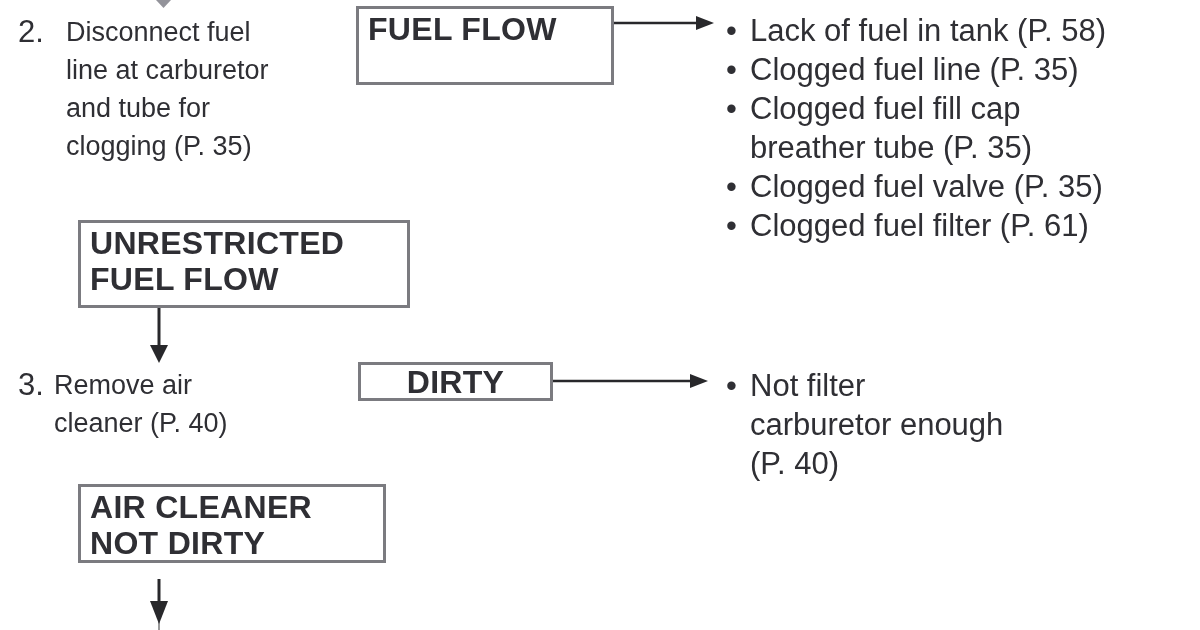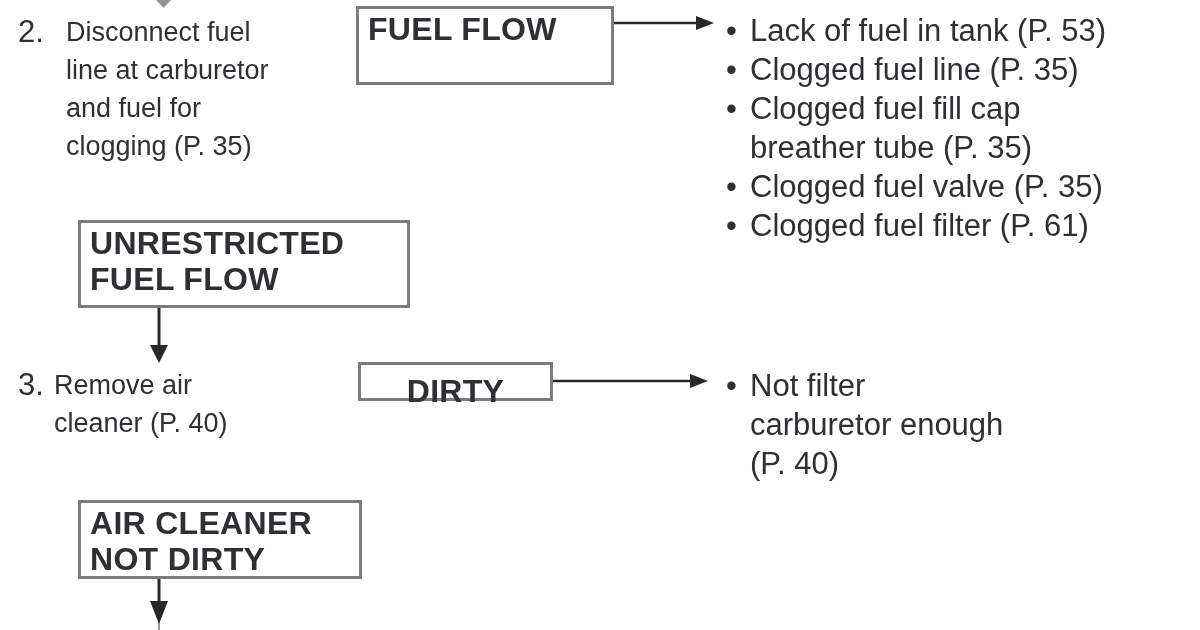--- a/index.html
+++ b/index.html
@@ -32,21 +32,21 @@
     box-sizing:border-box;
     border:3px solid var(--border);
     background:var(--bg);
     font-weight:bold;
     font-size:32px;line-height:36px;
     letter-spacing:0.3px;
     padding:2px 6px 12px 9px;
     color:var(--text);
   }
   .cond-box.center{
-    display:flex;align-items:flex-start;justify-content:center;
+    display:flex;align-items:center;justify-content:center;
     padding:8px;
   }
   .causes{
     position:absolute;
     font-size:31px;line-height:39px;
   }
   .cause{display:flex;align-items:flex-start;}
   .bullet{
     flex:0 0 24px;width:24px;
     font-size:31px;line-height:39px;
@@ -82,33 +82,33 @@
       <polygon points="150,601 168,601 159,624" stroke="none"></polygon>
       <line x1="159" y1="622" x2="159" y2="630" stroke-width="1.6" stroke-opacity="0.6"></line>
     </g>
   </svg>
 
   <div class="step-num" style="left:18px;top:13px">2.</div>
 
   <div class="text-block" style="left:66px;top:13px">
     <span class="tline">Disconnect fuel</span>
     <span class="tline">line at carburetor</span>
-    <span class="tline">and fuel for</span>
+    <span class="tline">and tube for</span>
     <span class="tline">clogging (P. 35)</span>
   </div>
 
   <div class="cond-box" style="left:356px;top:6px;width:258px;height:79px">
     <span class="tline">FUEL FLOW</span>
   </div>
 
   <div class="causes" style="left:726px;top:11px">
     <div class="cause">
       <span class="bullet">•</span>
       <span class="clines">
-          <span class="tline">Lack of fuel in tank (P. 53)</span>
+          <span class="tline">Lack of fuel in tank (P. 58)</span>
         </span>
     </div>
     <div class="cause">
       <span class="bullet">•</span>
       <span class="clines">
           <span class="tline">Clogged fuel line (P. 35)</span>
         </span>
     </div>
     <div class="cause">
       <span class="bullet">•</span>
@@ -151,18 +151,18 @@
     <div class="cause">
       <span class="bullet">•</span>
       <span class="clines">
         <span class="tline">Not filter</span>
         <span class="tline">carburetor enough</span>
         <span class="tline">(P. 40)</span>
       </span>
     </div>
   </div>
 
-  <div class="cond-box" style="left:78px;top:500px;width:284px;height:79px">
+  <div class="cond-box" style="left:78px;top:484px;width:308px;height:79px">
     <span class="tline">AIR CLEANER</span>
     <span class="tline">NOT DIRTY</span>
   </div>
 
 </div>
 
 </body></html>

